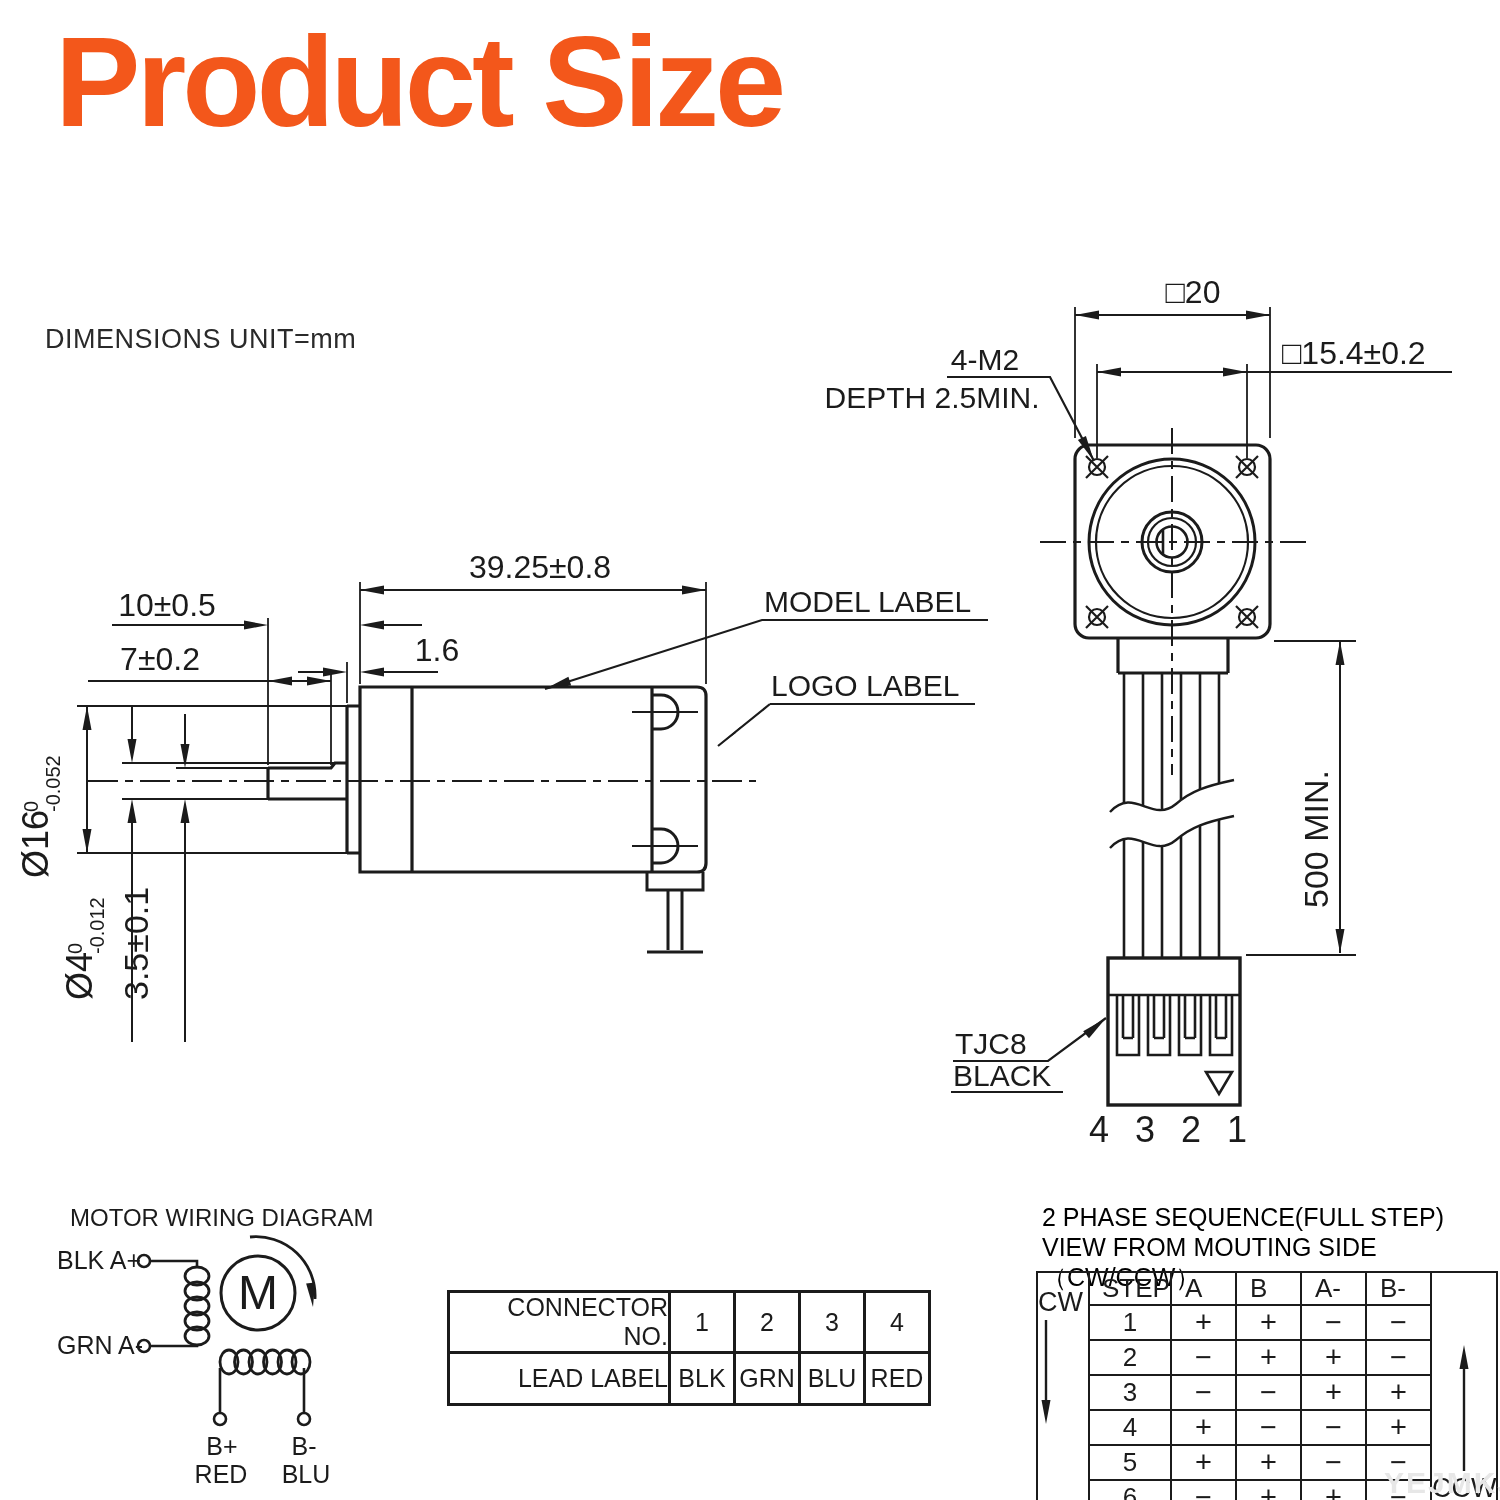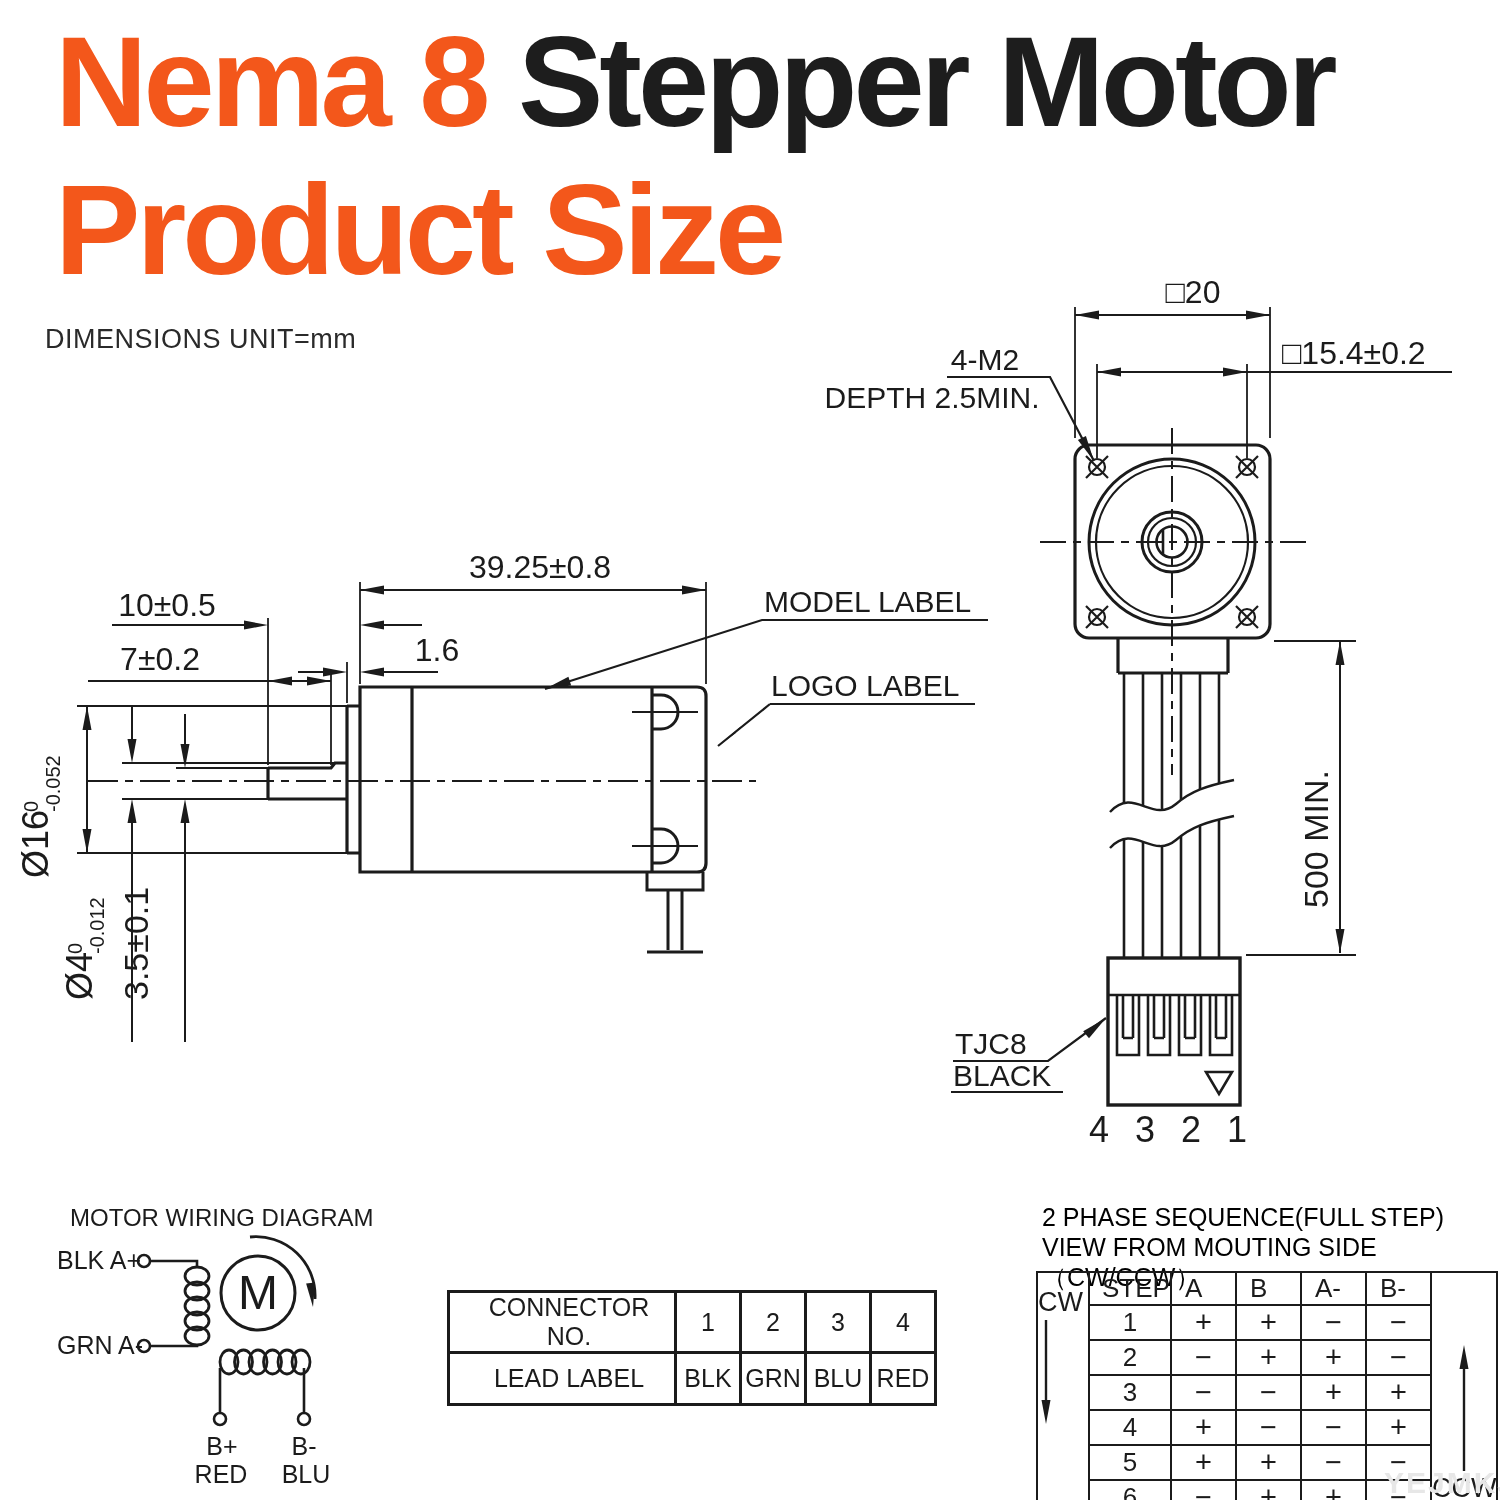--- a/index.html
+++ b/index.html
@@ -8,21 +8,21 @@
   .title{position:absolute;left:55px;top:8px;font-weight:900;font-size:128px;
          letter-spacing:-4px;line-height:148px;white-space:nowrap;}
   .title .orange{color:#F3571B;}
   .title .dark{color:#1d1d1d;}
   .units{position:absolute;left:45px;top:300px;font-size:27px;color:#2a2a2a;letter-spacing:.5px;margin-top:24px;}
   svg text{font-family:"Liberation Sans", sans-serif;fill:#1b1b1b;}
   
   table{border-collapse:collapse;}
   .ctable{position:absolute;left:447px;top:1290px;}
   .ctable td{border:3px solid #1b1b1b;font-size:25px;height:49px;padding:0;}
-  .ctable .lbl{width:210px;text-align:center;padding-left:14px;}
+  .ctable .lbl{width:210px;text-align:right;padding-left:8px;}
   .ctable .num{width:62px;text-align:center;}
   .ptitles{position:absolute;left:1042px;top:1202px;font-size:25px;line-height:30px;color:#000000;}
   .ptable{position:absolute;left:1036px;top:1271px;}
   .ptable td,.ptable th{border:2.5px solid #1b1b1b;font-weight:normal;padding:0;font-size:26px;}
   .ptable .hstep{width:66px;text-align:left;height:27px;padding-left:12px;}
   .ptable .hcol{width:50px;text-align:left;padding-left:13px;}
   .ptable .step{text-align:center;height:26px;}
   .ptable .val{text-align:center;font-size:29px;}
   .ptable .side{width:50px;vertical-align:top;}
   .ptable .sideccw{width:64px;vertical-align:bottom;}
@@ -32,21 +32,20 @@
   .ccwbox .ccwt{font-size:27px;margin-bottom:10px;}
   .watermark{position:absolute;left:1384px;top:1466px;font-size:30px;font-weight:700;
              color:#e7e7e7;letter-spacing:2px;}
 </style>
 </head>
 <body>
 
 <div id="stage">
 
   <div class="title">
-    <div><span class="orange">Nema 8</span><span class="dark"> Stepper Motor</span></div>
     <div class="orange">Product Size</div>
   </div>
   <div class="units">DIMENSIONS UNIT=mm</div>
 
   <svg width="1500" height="1500" viewBox="0 0 1500 1500" style="position:absolute;left:0;top:0">
     <g stroke="#1b1b1b" fill="none" stroke-linecap="butt">
 
       <g>
 
         <path d="M88,781 H756" stroke-width="2" stroke-dasharray="30 7 8 7"></path>

